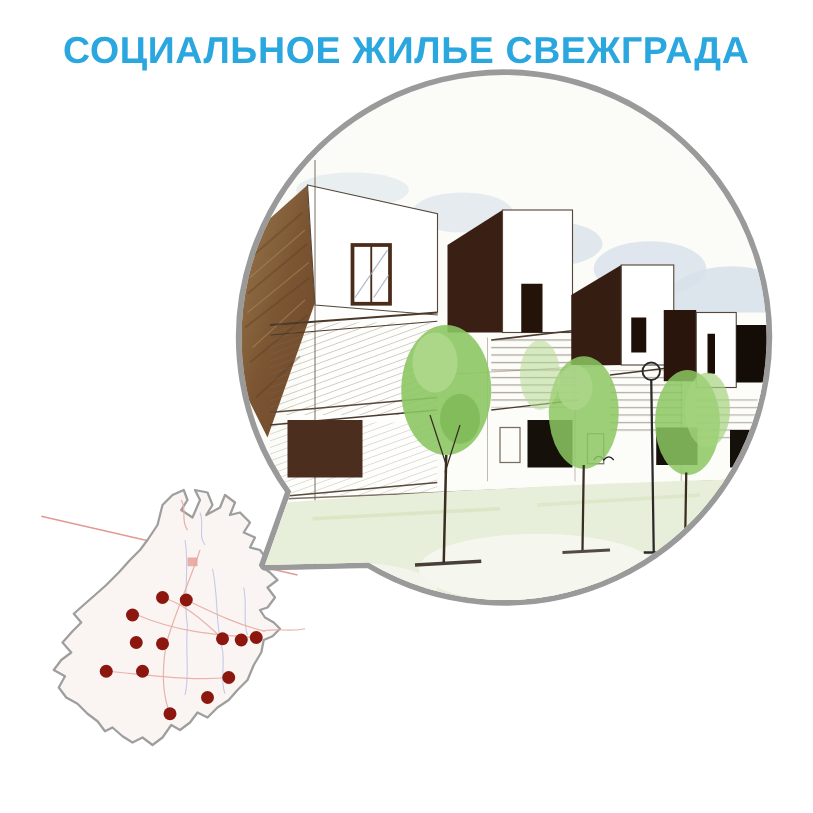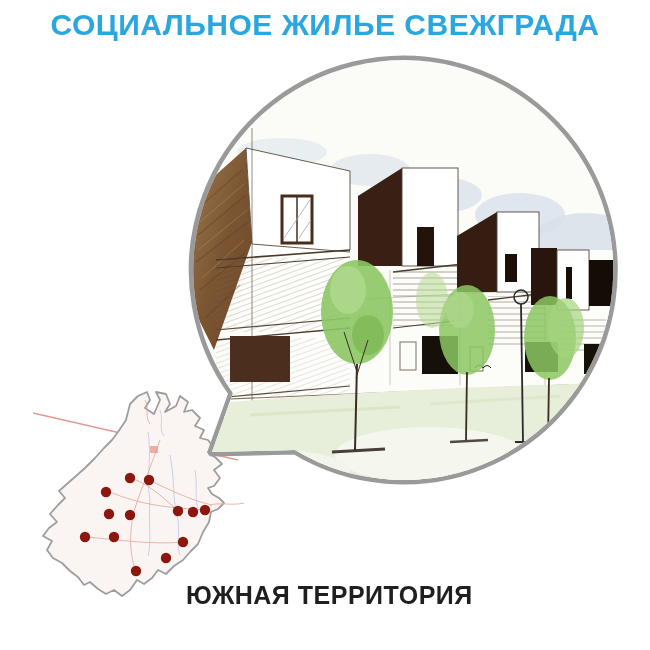--- a/index.html
+++ b/index.html
@@ -1,18 +1,18 @@
 <!DOCTYPE html>
 <html><head>
 <meta charset="utf-8">
 <style>
   html,body{margin:0;padding:0;background:#ffffff;}
   .slide{position:relative;width:650px;height:650px;background:#ffffff;overflow:hidden;
          font-family:"Liberation Sans",sans-serif;}
-  .title{position:absolute;top:8px;left:0;width:650px;text-align:center;
+  .title{position:absolute;top:24px;left:0;width:650px;text-align:center;
          font-size:30px;font-weight:bold;letter-spacing:0.5px;margin:0;}
   .region-label{position:absolute;top:581px;left:186px;font-size:25px;font-weight:bold;
          letter-spacing:0.5px;}
   svg{position:absolute;top:0;left:0;}
 </style>
 </head>
 <body>
 
 <div class="slide">
 
@@ -212,14 +212,13 @@
       <ellipse cx="432" cy="300" rx="16" ry="28" fill="#b5da92" opacity="0.55"></ellipse>
 
       <g stroke="#2a2a2a" fill="none">
         <circle cx="521" cy="297" r="7" stroke-width="1.5"></circle>
         <line x1="521" y1="304" x2="523" y2="442" stroke-width="1.8"></line>
         <line x1="515" y1="442" x2="531" y2="442" stroke-width="2"></line>
       </g>
     </g>
   </svg>
 
-  <div class="region-label" style="color: rgb(31, 31, 31);">ЮЖНАЯ ТЕРРИТОРИЯ</div>
 </div>
 
 </body></html>

